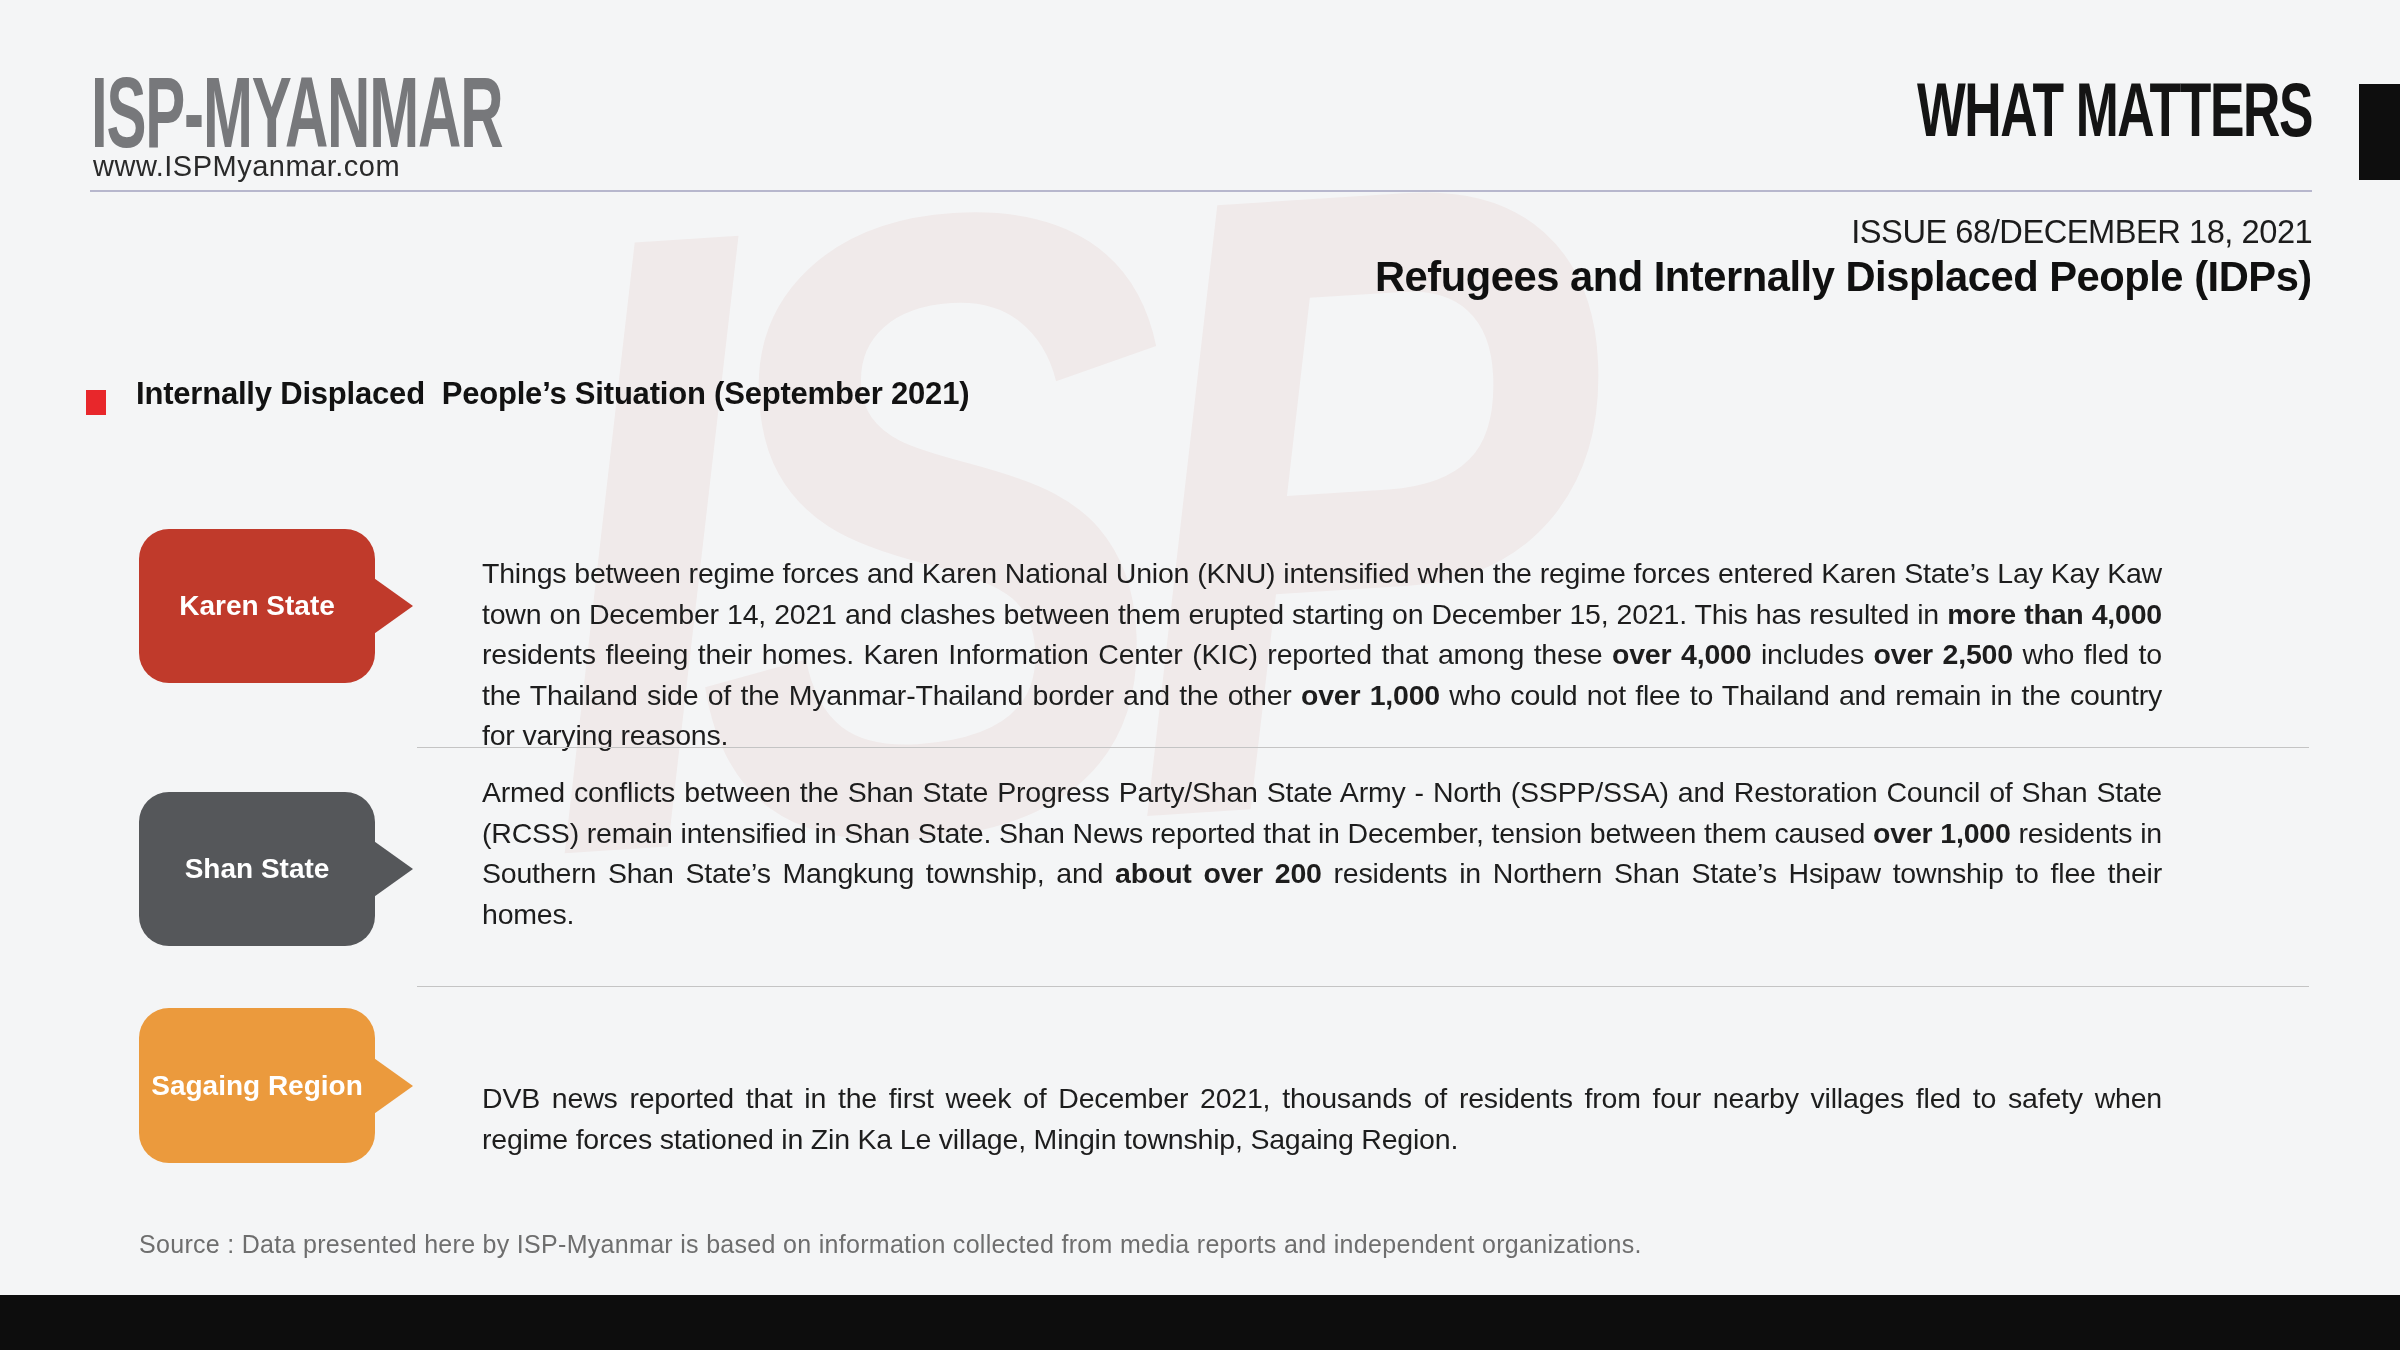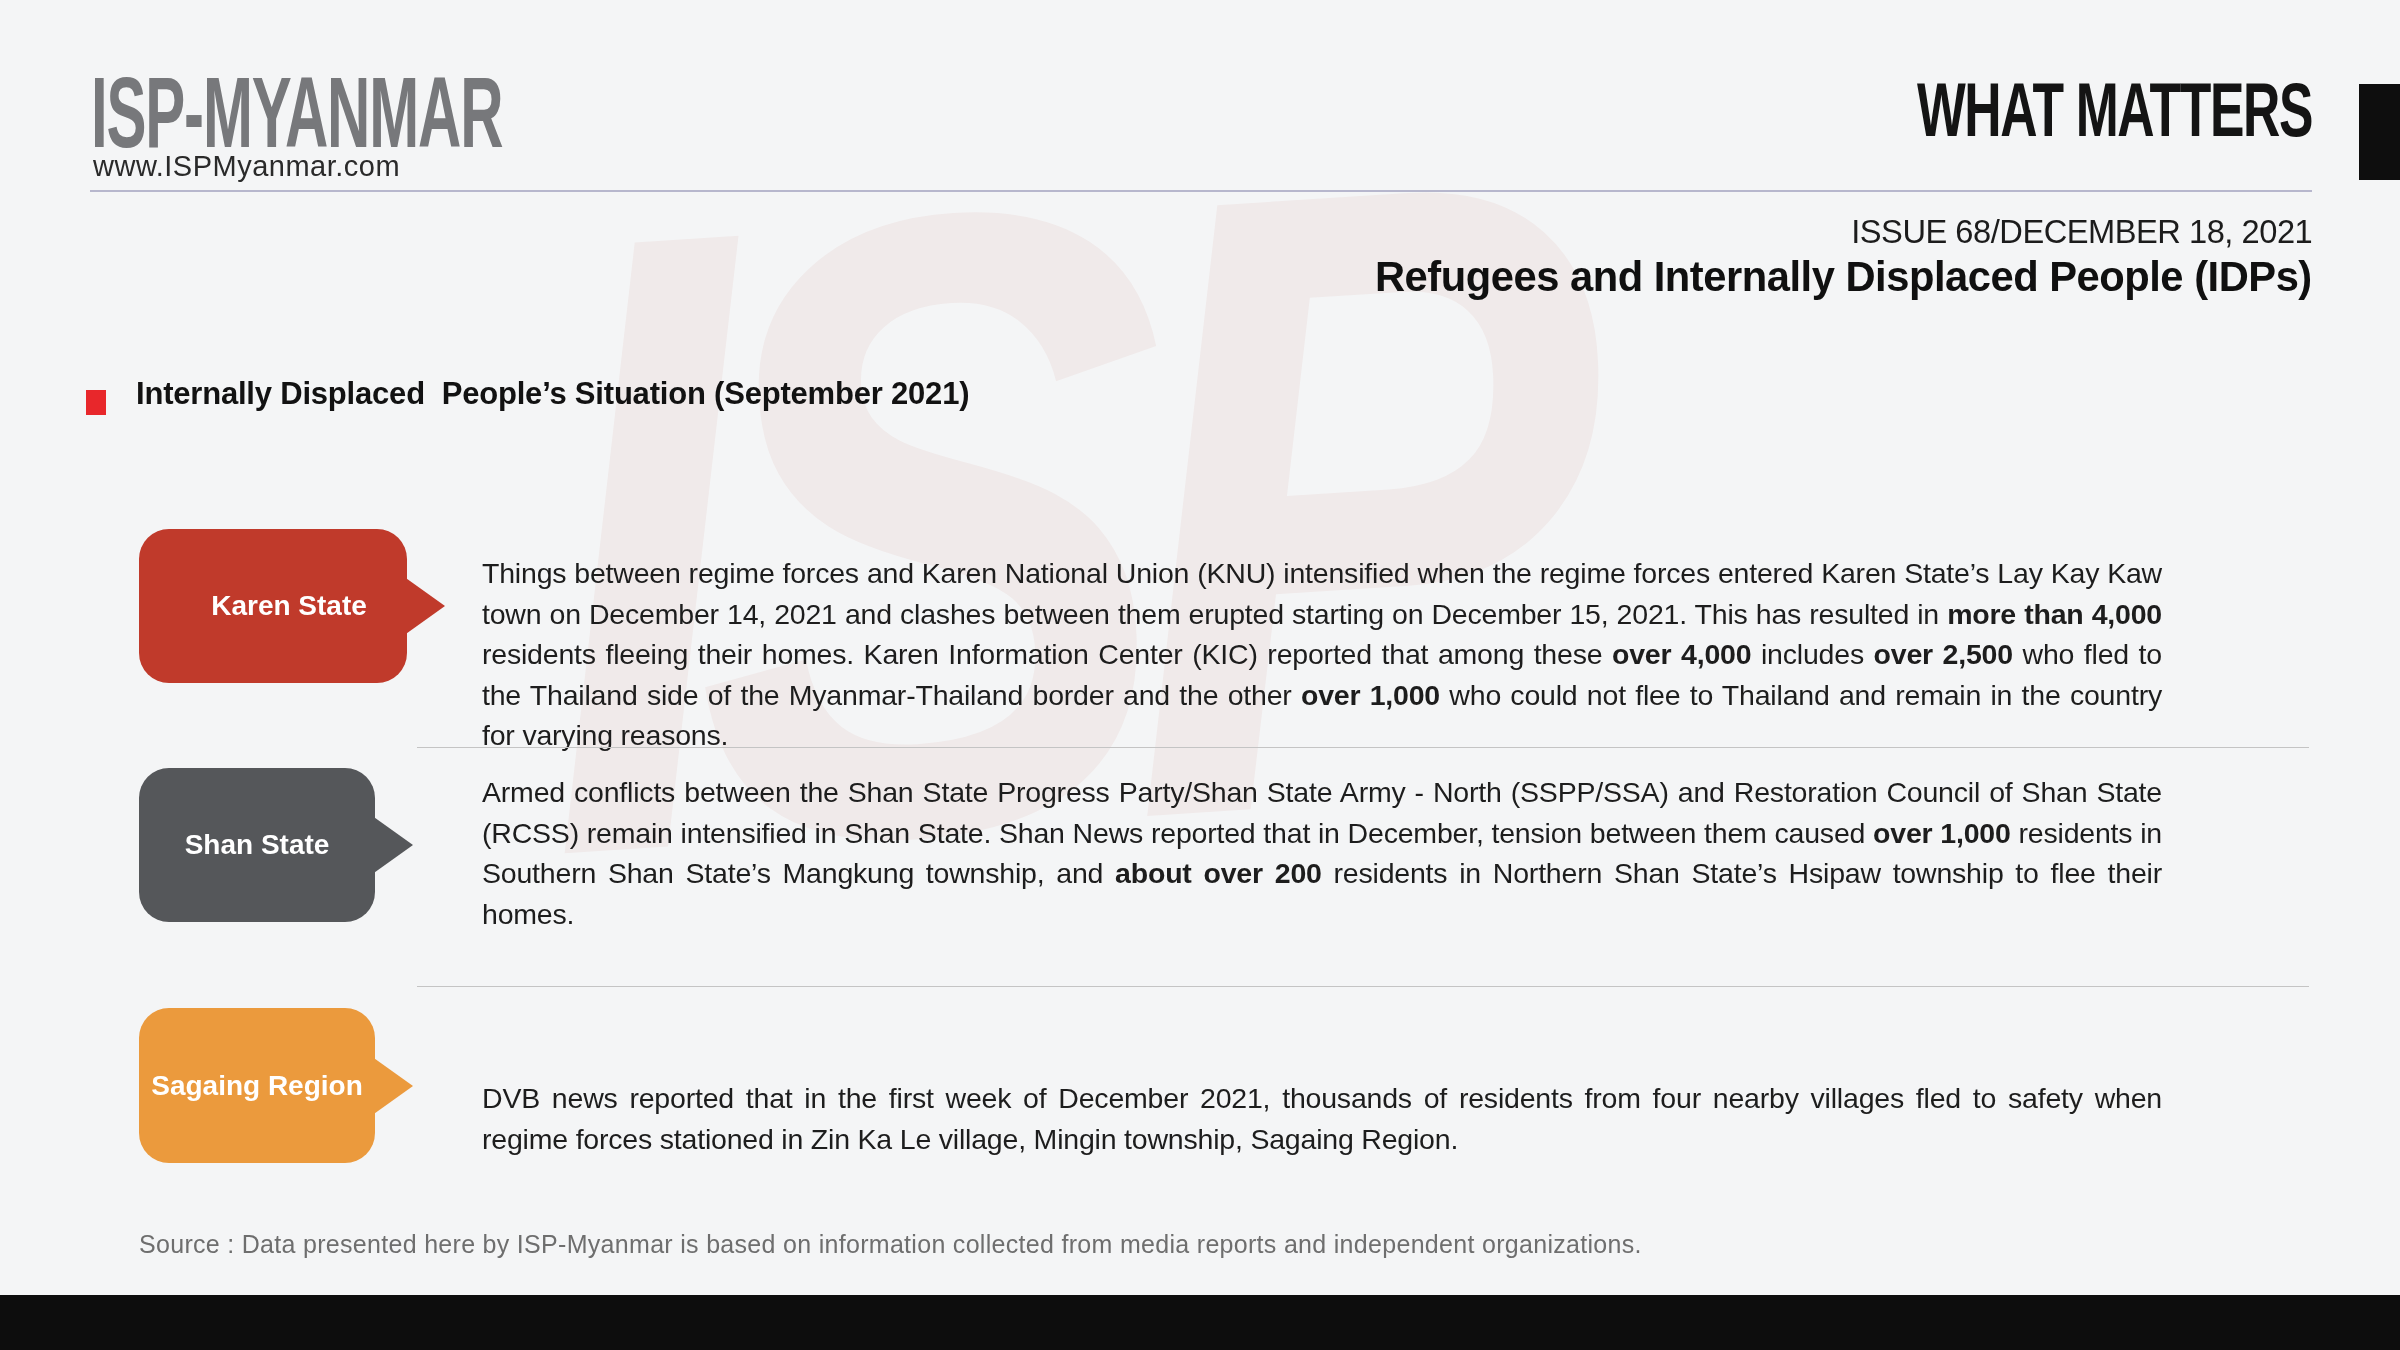--- a/index.html
+++ b/index.html
@@ -74,22 +74,22 @@
     color:#fff;font-weight:700;font-size:28px;text-align:center;
     letter-spacing:0;
   }
   .callout::after{
     content:"";position:absolute;right:-38px;top:50%;
     transform:translateY(-50%);
     border-top:30px solid transparent;
     border-bottom:30px solid transparent;
     border-left:42px solid var(--c);
   }
-  .callout.karen{top:529px;height:154px;padding-left:32px;}
-  .callout.shan{top:768px;height:154px;}
+  .callout.karen{top:529px;height:154px;}
+  .callout.shan{top:792px;height:154px;}
   .callout.sagaing{top:1008px;height:155px;}
   
   .para{
     position:absolute;left:482px;width:1680px;
     font-size:28.5px;line-height:40.6px;color:#1d1d1d;
     text-align:justify;letter-spacing:-0.2px;
   }
   .para b, .para .bold{font-weight:700;}
   .para.karen{top:505px;margin-top:48px;}
   .para.shan{top:772px;}

